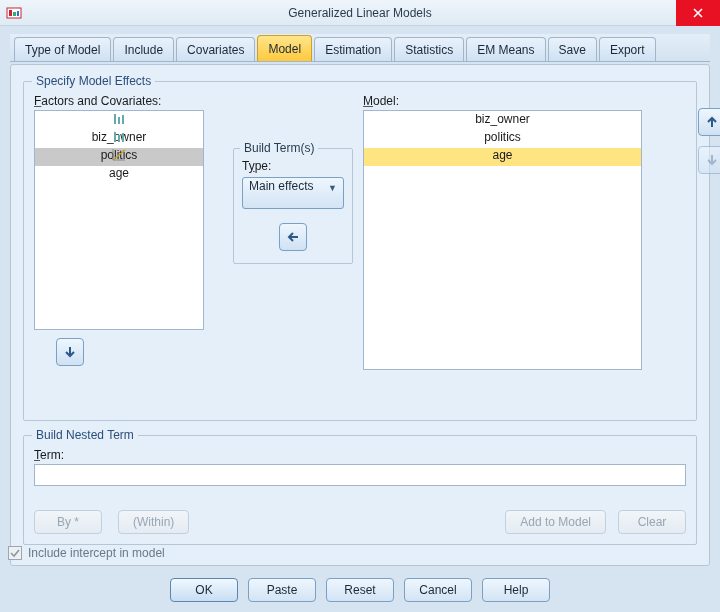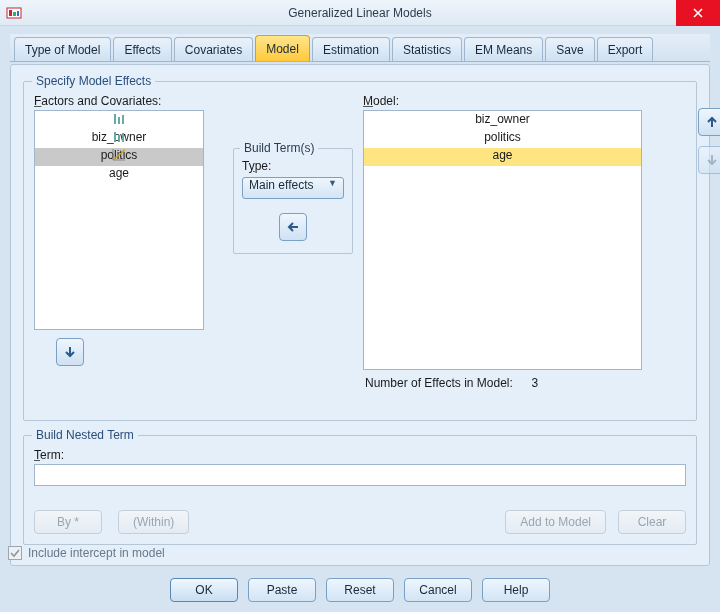--- a/index.html
+++ b/index.html
@@ -141,22 +141,22 @@
   }
   .buildterm>.legend{
     position:absolute;top:-8px;left:6px;background:var(--panel);
     padding:0 4px;color:#2a3c4e;font-size:12px;
   }
   .dropdown{
     margin-top:4px;height:22px;width:100%;
     border:1px solid var(--btn-border);
     background:linear-gradient(#eef6fe,#d3e4f4);
     border-radius:3px;
-    display:flex;align-items:flex-start;justify-content:space-between;
-    padding:0 6px;color:#1a2a3a;
+    display:flex;align-items:flex-end;justify-content:space-between;
+    padding:15px 6px;color:#1a2a3a;
   }
   .dropdown .chev{font-size:9px;color:#3a5a7a;}
 
   .sqbtn{
     width:28px;height:28px;border:1px solid var(--btn-border);
     border-radius:4px;
     background:linear-gradient(#eef6fe,#cfe1f3);
     display:flex;align-items:center;justify-content:center;
     color:#2a4a6a;
   }
@@ -225,21 +225,21 @@
   <span class="title">Generalized Linear Models</span>
   <div class="close">
     <svg width="12" height="12" viewBox="0 0 12 12">
         <path d="M2 2 L10 10 M10 2 L2 10" stroke="#fff" stroke-width="1.6"></path>
       </svg>
   </div>
 </div>
 
 <div class="tabstrip">
   <div class="tab">Type of Model</div>
-  <div class="tab">Effects</div>
+  <div class="tab">Include</div>
   <div class="tab">Covariates</div>
   <div class="tab active">Model</div>
   <div class="tab">Estimation</div>
   <div class="tab">Statistics</div>
   <div class="tab">EM Means</div>
   <div class="tab">Save</div>
   <div class="tab">Export</div>
 </div>
 
 <div class="content">
@@ -335,25 +335,20 @@
                 <path d="M7 12 V4 M3 7 L7 3 L11 7" fill="none" stroke="#2a5a8a" stroke-width="2"></path>
               </svg>
           </div>
           <div class="sqbtn" style="opacity:0.55">
             <svg viewBox="0 0 14 14">
                 <path d="M7 2 V10 M3 7 L7 11 L11 7" fill="none" stroke="#7a94ae" stroke-width="2"></path>
               </svg>
           </div>
         </div>
 
-        <div class="effects-count">
-          <span>Number of Effects in Model:</span>
-          <span>&nbsp;&nbsp;</span>
-          <span>3</span>
-        </div>
       </div>
     </div>
   </div>
 
   <div class="groupbox" style="margin-top:14px;">
     <span class="legend">Build Nested Term</span>
     <span class="lbl">
       <span class="underline">T</span>erm:
     </span>
     <input class="term-input" style="width: 100%;" value="">

